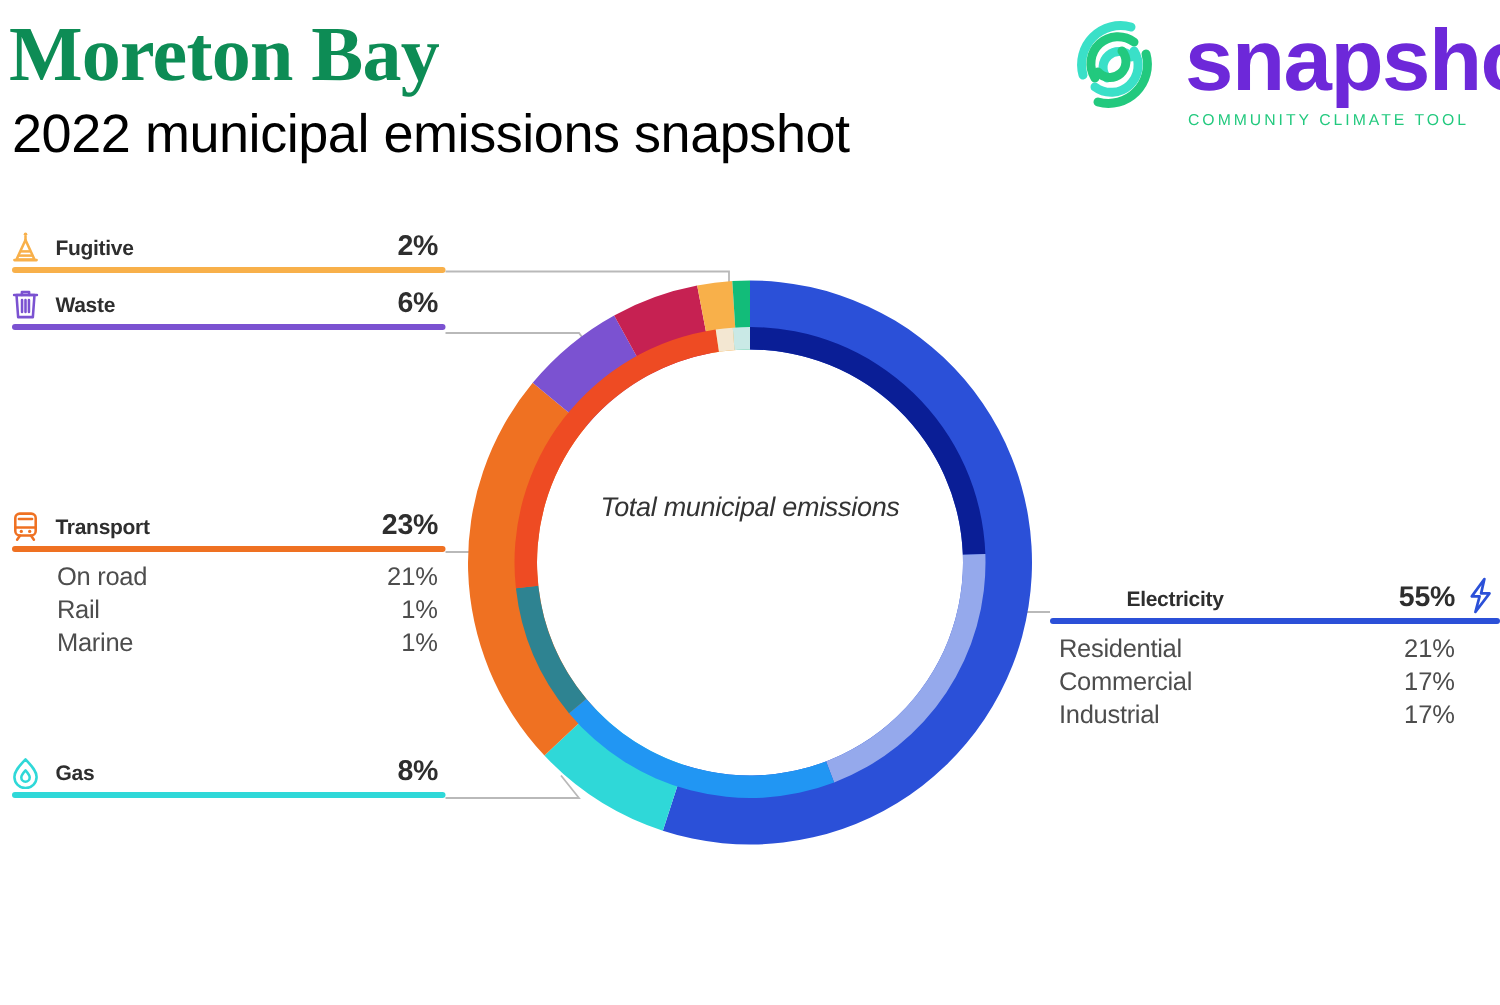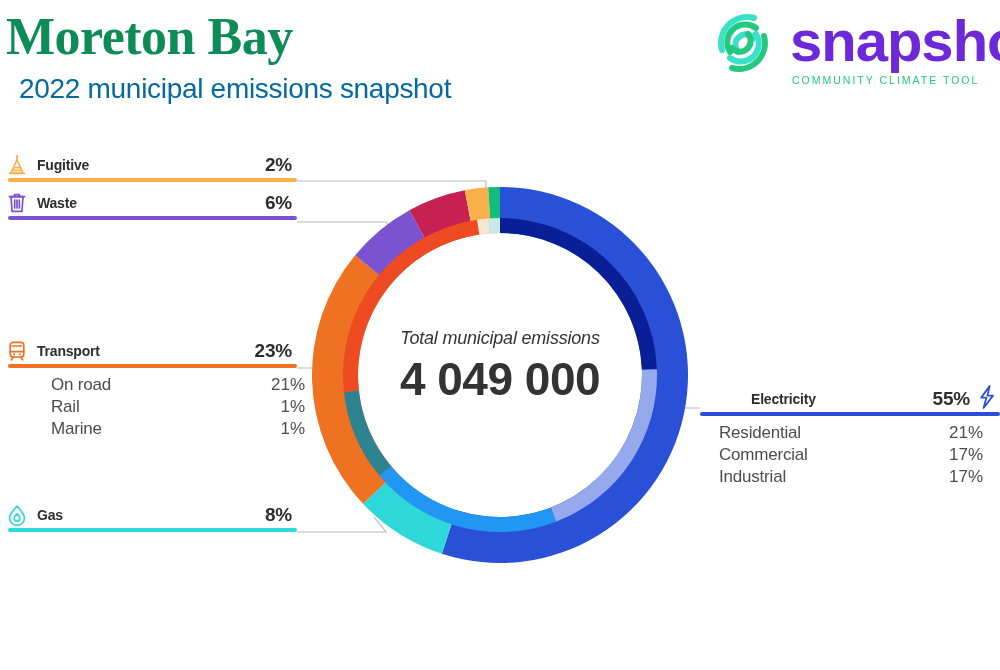--- a/index.html
+++ b/index.html
@@ -13,22 +13,22 @@
 
   
   #title{
     position:absolute;left:6px;top:6px;
     font-family:"Liberation Serif", serif;
     font-weight:bold;font-size:52px;line-height:62px;
     color:#0d8c55;letter-spacing:-0.5px;white-space:nowrap;
   }
   #subtitle{
     position:absolute;left:8px;top:72px;
-    font-size:28px;line-height:34px;font-weight:400;color:#0369a1;
-    letter-spacing:-0.3px;white-space:nowrap;margin-left:11px;
+    font-size:36px;line-height:34px;font-weight:400;color:#000000;
+    letter-spacing:-0.3px;white-space:nowrap;
   }
 
   
   #logo{position:absolute;left:708px;top:6px;width:292px;height:80px;}
   #logo-mark{position:absolute;left:0;top:2px;width:70px;height:70px;}
   #logo-word{
     position:absolute;left:82px;top:10px;
     font-size:58px;line-height:50px;font-weight:bold;color:#6d28d9;
     letter-spacing:-1px;white-space:nowrap;
   }
@@ -63,21 +63,21 @@
     position:absolute;left:37px;top:1px;
     font-size:14px;line-height:24px;font-weight:bold;color:#2e2e2e;letter-spacing:-0.2px;
     white-space:nowrap;
   }
   .lpct{
     position:absolute;right:0;top:1px;
     font-size:19px;line-height:24px;font-weight:bold;color:#2e2e2e;letter-spacing:-0.2px;
   }
   .lrule{position:absolute;left:8px;height:4px;border-radius:2px;}
   .lrule.full{width:289px;}
-  .sub{position:absolute;width:292px;height:22px;margin-left:13px;}
+  .sub{position:absolute;width:292px;height:22px;}
   .sname{
     position:absolute;left:38px;top:0;
     font-size:17px;line-height:22px;color:#4d4d4d;font-weight:400;letter-spacing:-0.2px;
     white-space:nowrap;
   }
   .spct{
     position:absolute;right:0;top:0;
     font-size:17px;line-height:22px;color:#4d4d4d;font-weight:400;
   }
 
@@ -149,21 +149,20 @@
           <path d="M250.08524969877791 340.64052907101 A157 157 0 0 1 73.32239905477054 294.428664384746 L84.85210615144851 284.83356906136265 A142 142 0 0 0 244.72678635176092 326.6302874400218 Z" fill="#2196F3"></path>
           <path d="M73.32239905477054 294.428664384746 A157 157 0 0 1 37.941846887328495 211.1712797153263 L52.85186151592768 209.53071158965818 A142 142 0 0 0 84.85210615144851 284.83356906136265 Z" fill="#2E8391"></path>
           <path d="M37.941846887328495 211.1712797153263 A157 157 0 0 1 171.14061666560409 38.67309121220774 L173.3246341816292 53.51324173333438 A142 142 0 0 0 52.85186151592768 209.53071158965818 Z" fill="#EE4B23"></path>
           <path d="M171.14061666560409 38.67309121220774 A157 157 0 0 1 182.53973559823743 37.418831464822404 L183.63466531815106 52.37881571977567 A142 142 0 0 0 173.3246341816292 53.51324173333438 Z" fill="#F3E7D2"></path>
           <path d="M182.53973559823743 37.418831464822404 A157 157 0 0 1 193.99999999999997 37 L193.99999999999997 52 A142 142 0 0 0 183.63466531815106 52.37881571977567 Z" fill="#C9E9E6"></path>
         </g>
     </svg>
   </div>
 
   <div id="center-label">Total municipal emissions</div>
-  <div id="center-value">4 049 000</div>
 
   <div class="legend" id="left-legend">
 
     <div class="lrow" style="top:152px">
       <span class="licon">
         <svg viewBox="0 0 22 22" width="22" height="22">
           <g fill="none" stroke="#F8B04A" stroke-width="1.7" stroke-linejoin="round">
             <path d="M11 3.2 L11 6"></path>
             <circle cx="11" cy="2.2" r="1.2" fill="#F8B04A" stroke="none"></circle>
             <path d="M11 6 L5 19 L17 19 Z"></path>

